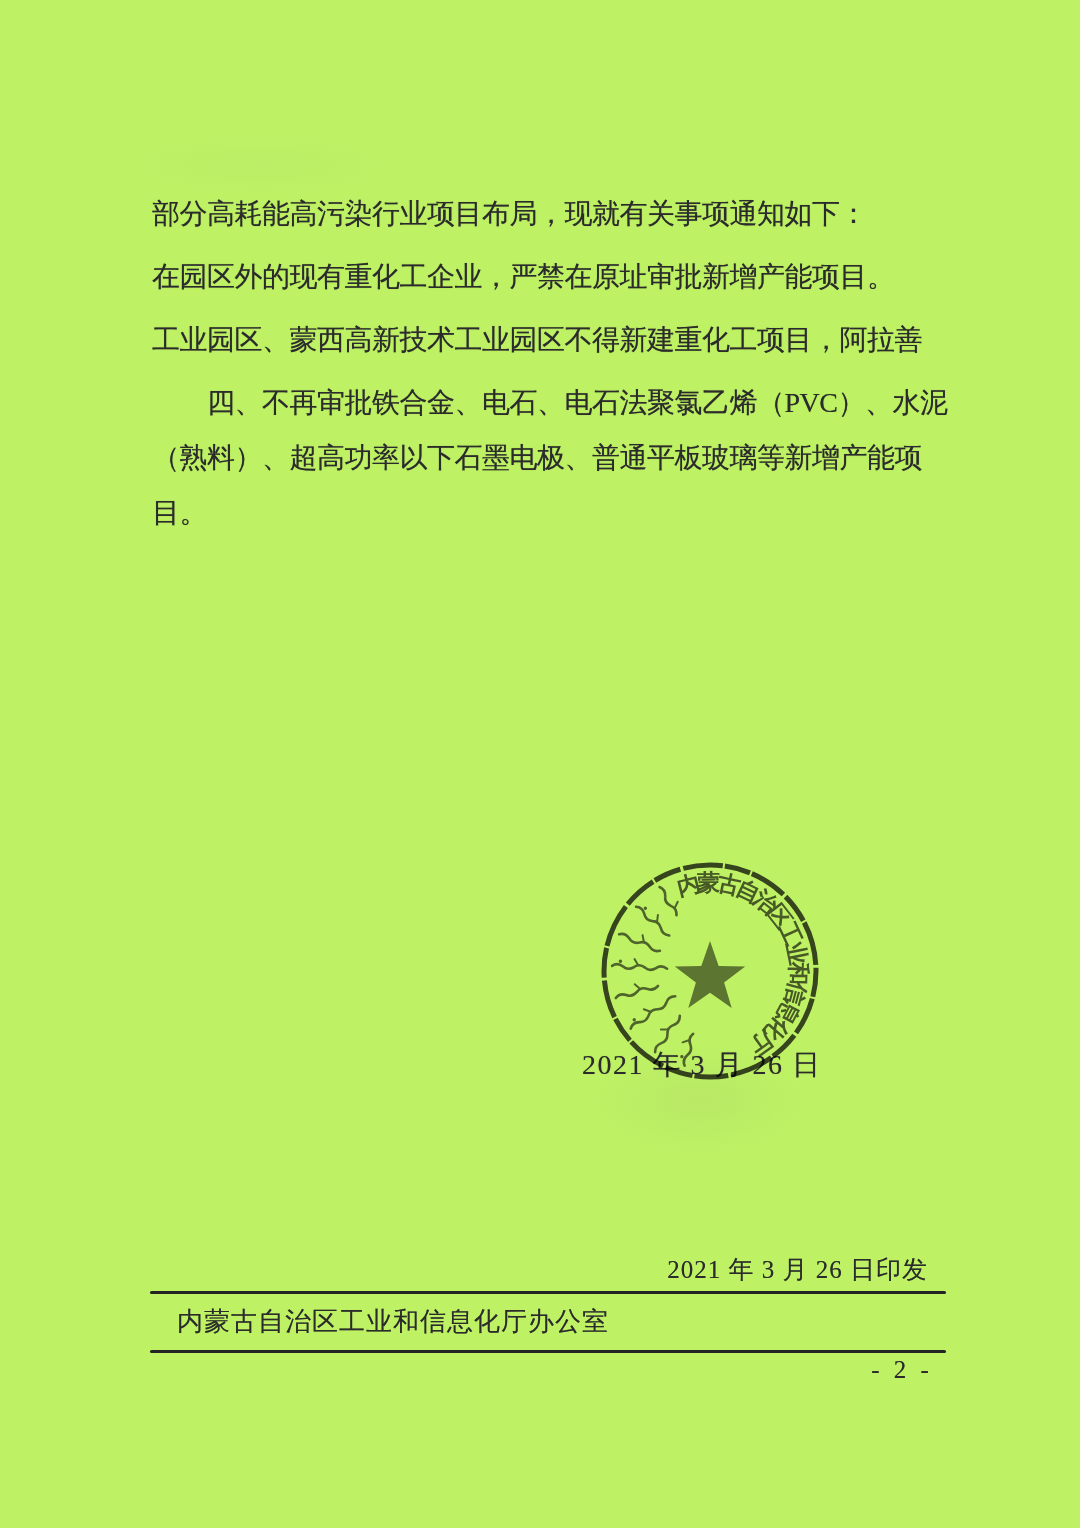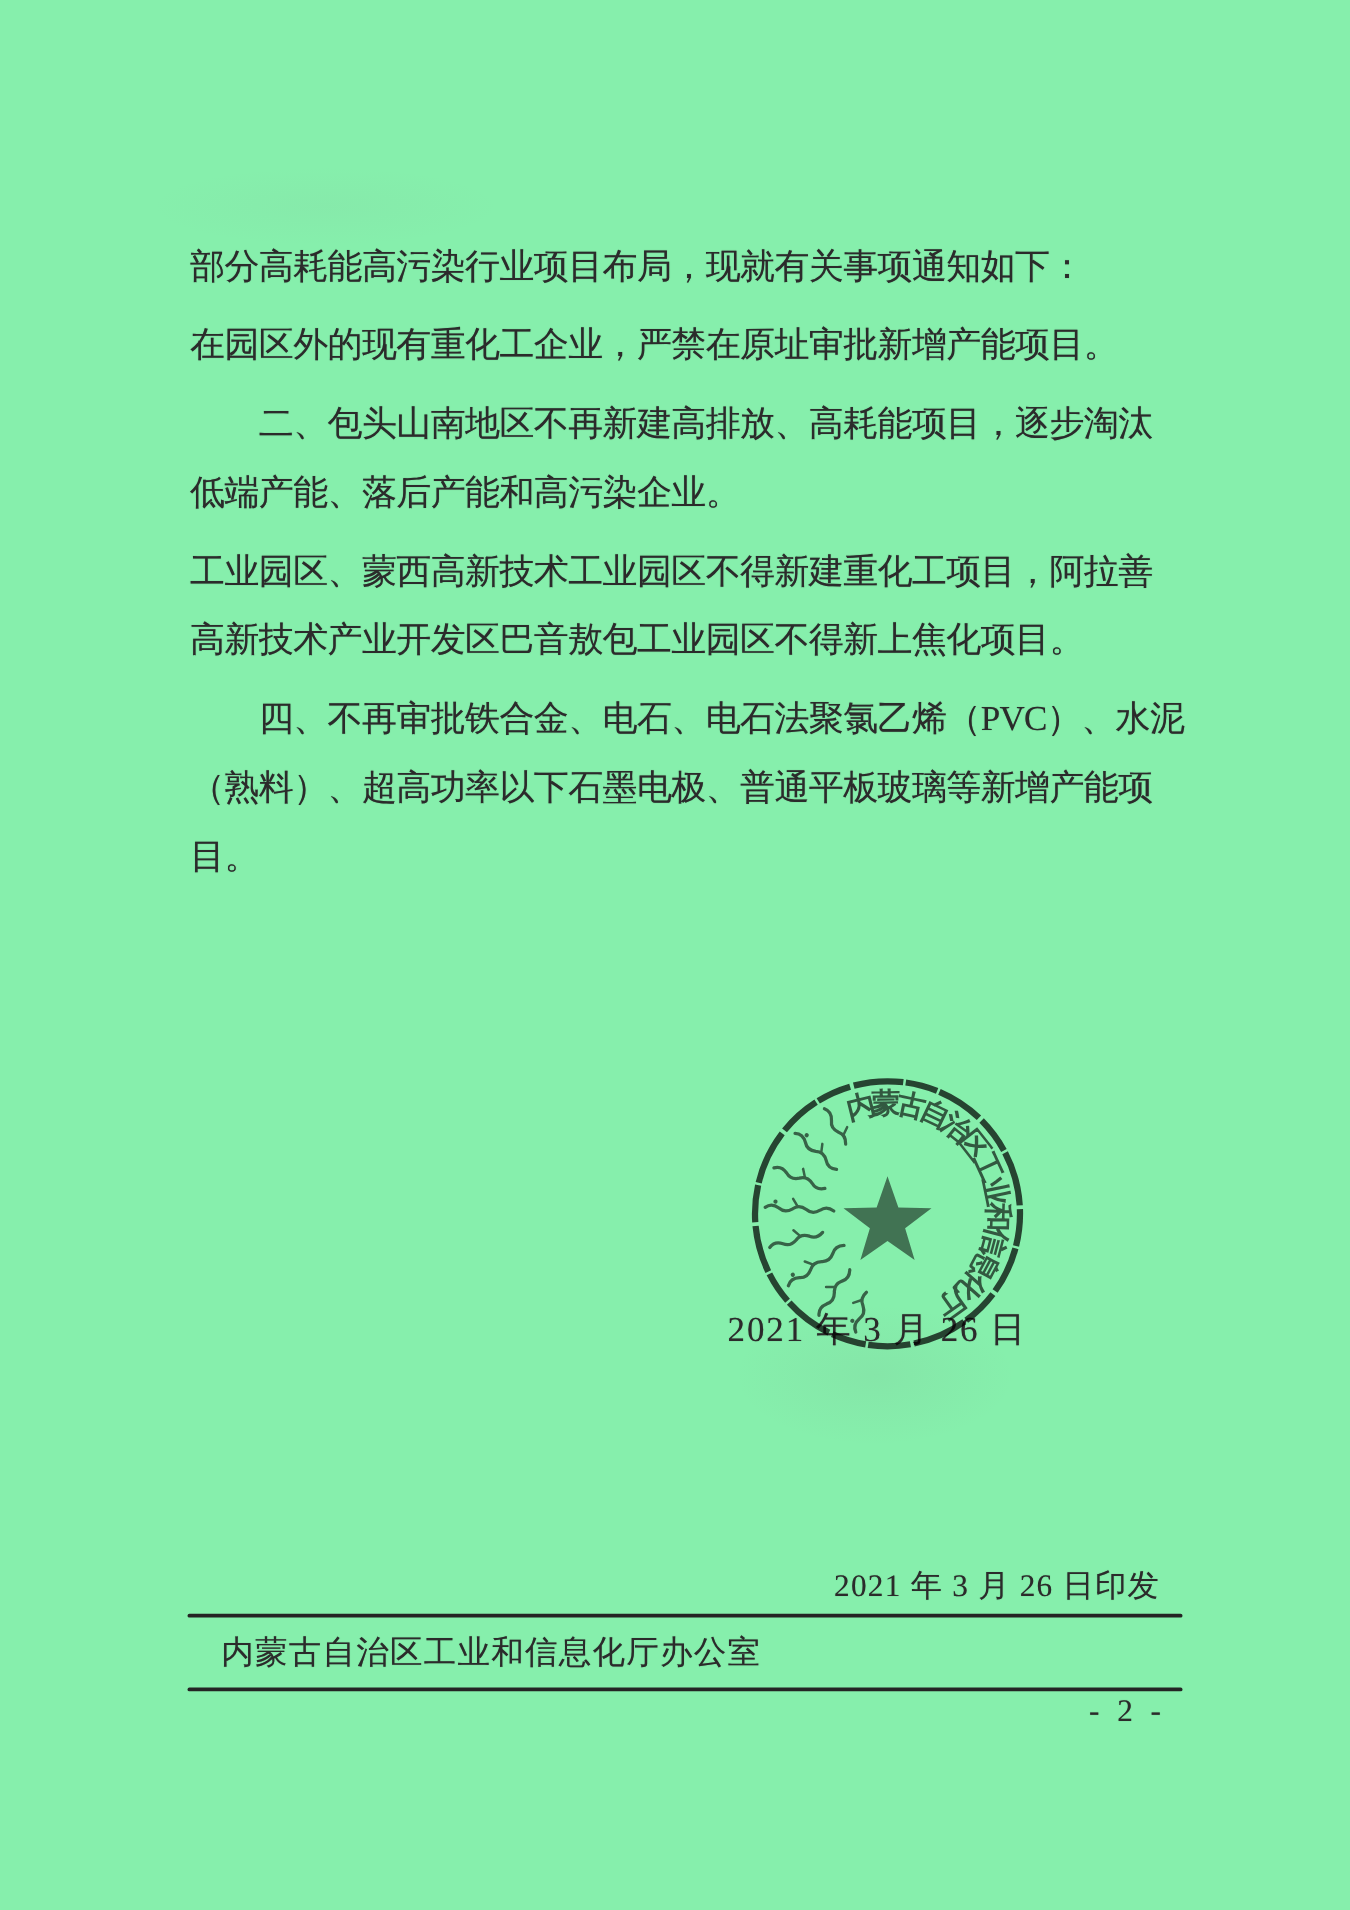--- a/index.html
+++ b/index.html
@@ -1,19 +1,19 @@
 <!DOCTYPE html>
 <html><head>
 <meta charset="utf-8">
 <style>
   html,body{margin:0;padding:0;background:#e9e9e9;}
   .page{
     position:relative;
     width:1080px;height:1528px;
-    background:#86efac;
+    background:#bef264;
     overflow:hidden;
     font-family:"Liberation Serif","DejaVu Serif",serif;
     color:#2b2b2b;
   }
   
   .smudge{
     position:absolute;pointer-events:none;
   }
   .smudge.s1{left:540px;top:1020px;width:320px;height:160px;
     background:radial-gradient(closest-side,rgba(120,120,120,0.08),rgba(120,120,120,0) 70%);}
@@ -73,26 +73,21 @@
   <div class="smudge s2"></div>
 
   <div class="body-text" id="body-text">
       <div class="para">
         <div class="line">部分高耗能高污染行业项目布局，现就有关事项通知如下：</div>
       </div>
       <div class="para">
         <div class="line">在园区外的现有重化工企业，严禁在原址审批新增产能项目。</div>
       </div>
       <div class="para">
-        <div class="line">　　二、包头山南地区不再新建高排放、高耗能项目，逐步淘汰</div>
-        <div class="line">低端产能、落后产能和高污染企业。</div>
-      </div>
-      <div class="para">
         <div class="line">工业园区、蒙西高新技术工业园区不得新建重化工项目，阿拉善</div>
-        <div class="line">高新技术产业开发区巴音敖包工业园区不得新上焦化项目。</div>
       </div>
       <div class="para">
         <div class="line">　　四、不再审批铁合金、电石、电石法聚氯乙烯（PVC）、水泥</div>
         <div class="line">（熟料）、超高功率以下石墨电极、普通平板玻璃等新增产能项</div>
         <div class="line">目。</div>
       </div>
     </div>
 
   <div class="date-line">2021 年 3 月 26 日</div>
 

